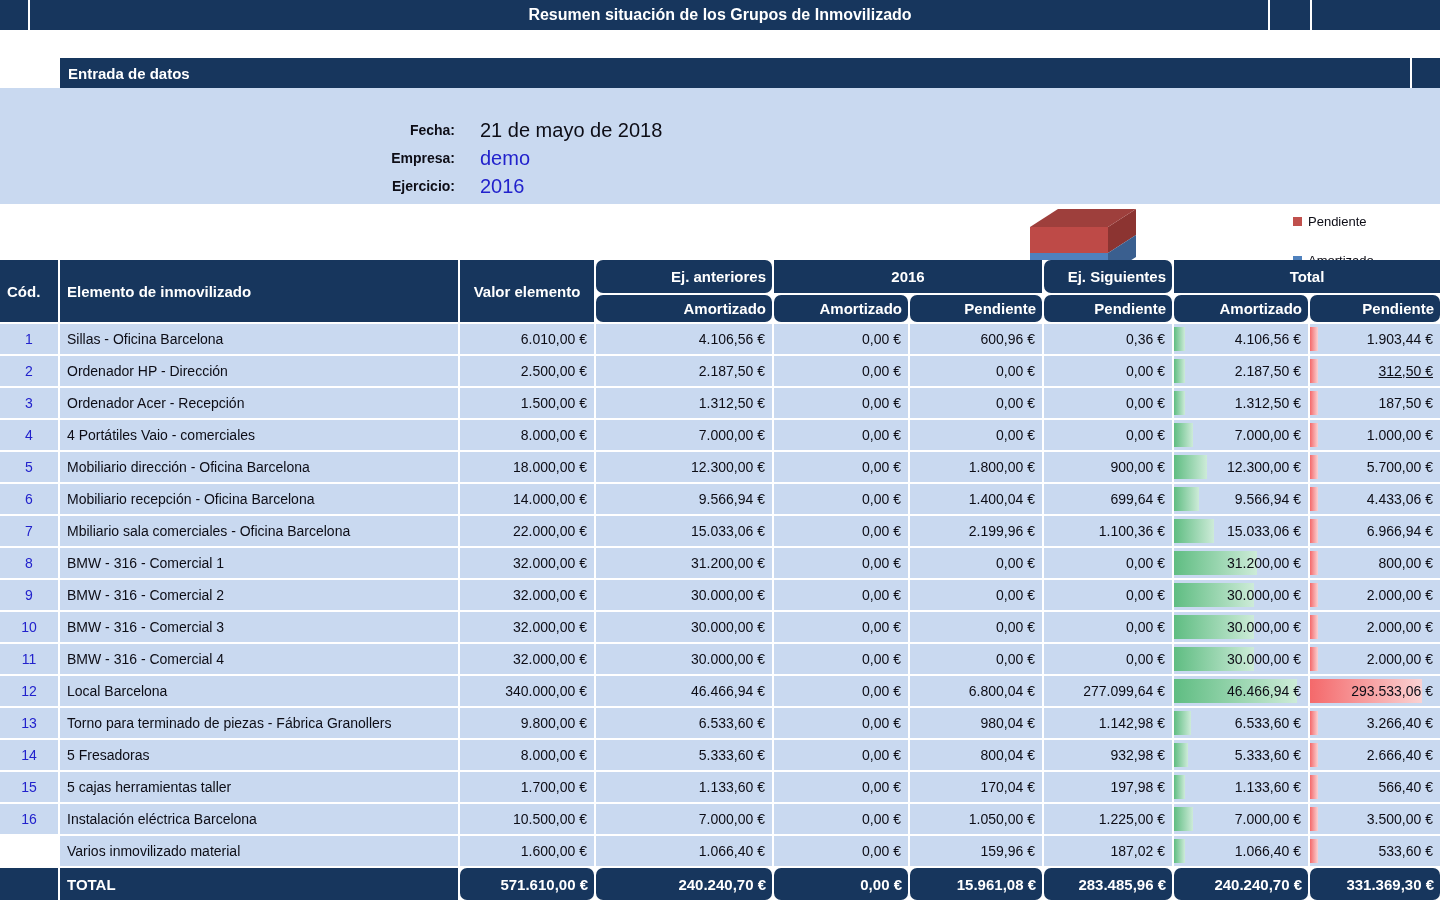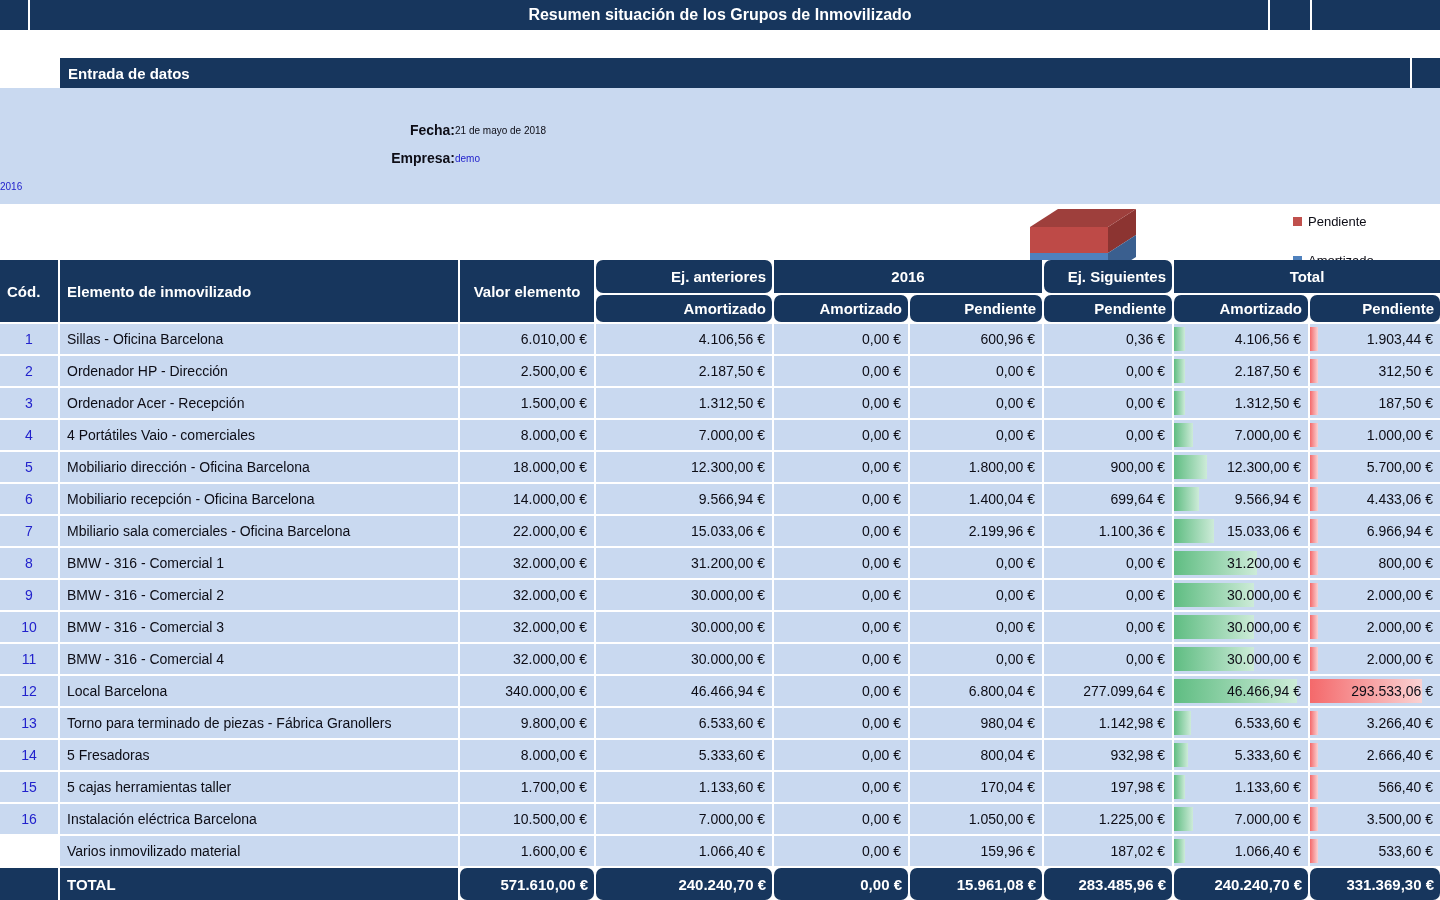--- a/index.html
+++ b/index.html
@@ -20,21 +20,21 @@
   .entrada-bar {
     position:absolute; top:58px; left:60px; width:1380px; height:30px;
     background:#17365D; color:#fff; font-weight:bold; font-size:15px;
     display:flex; align-items:center; padding-left:8px; box-sizing:border-box;
   }
 
   .panel { position:absolute; top:88px; left:0; width:1440px; height:116px; background:#C9D9F0; }
   .fields { position:absolute; top:28px; left:0; width:760px; }
   .field-row { display:flex; height:28px; align-items:center; }
   .flabel { width:455px; text-align:right; font-weight:bold; font-size:14px; color:#0D0D16; }
-  .fval { margin-left:0; font-size:10px; }
+  .fval { margin-left:25px; font-size:20px; }
   .fval.dark { color:#0D0D16; }
   .fval.blue { color:#2222CC; }
 
   .cube { position:absolute; left:1028px; top:112px; width:112px; height:88px; }
 
   .legend { position:absolute; left:1293px; top:123px; }
   .legend-item { display:flex; align-items:center; height:20px; margin-bottom:19px; font-size:13px; color:#0D0D16; }
   .sq { width:9px; height:9px; margin-right:6px; flex:0 0 auto; }
 
   .grid {
@@ -89,20 +89,21 @@
   <div class="fields">
     <div class="field-row">
       <div class="flabel">Fecha:</div>
       <div class="fval dark">21 de mayo de 2018</div>
     </div>
     <div class="field-row">
       <div class="flabel">Empresa:</div>
       <div class="fval blue">demo</div>
     </div>
     <div class="field-row">
+      <div class="flabel">Ejercicio:</div>
       <div class="fval blue">2016</div>
     </div>
   </div>
 
   <svg class="cube" viewBox="0 0 112 78">
     <polygon id="cube-front-red" points="2,22 80,22 80,48 2,48" fill="#BE4A47"></polygon>
     <polygon id="cube-side-red" points="80,22 108,4 108,30 80,48" fill="#8C3431"></polygon>
     <polygon id="cube-front-blue" points="2,48 80,48 80,70 2,70" fill="#4F81BD"></polygon>
     <polygon id="cube-side-blue" points="80,48 108,30 108,52 80,70" fill="#3A5F8F"></polygon>
     <polygon id="cube-top" points="2,22 30,4 108,4 80,22" fill="#9E3F3C"></polygon>
@@ -154,21 +155,21 @@
     <div class="dcell name" style="grid-area: 4 / 2;">Ordenador HP - Dirección</div>
     <div class="dcell num" style="grid-area: 4 / 3;">2.500,00 €</div>
     <div class="dcell num" style="grid-area: 4 / 4;">2.187,50 €</div>
     <div class="dcell num" style="grid-area: 4 / 5;">0,00 €</div>
     <div class="dcell num" style="grid-area: 4 / 6;">0,00 €</div>
     <div class="dcell num" style="grid-area: 4 / 7;">0,00 €</div>
     <div class="dcell num" style="grid-area: 4 / 8;">
       <div class="bar" style="width: 8%; background: linear-gradient(to right, rgb(95, 189, 130), rgb(205, 235, 216));"></div>
       <span class="cellval">2.187,50 €</span>
     </div>
-    <div class="dcell num" style="grid-area: 4 / 9;">
+    <div class="dcell num" style="grid-area: 4 / 9; text-decoration: underline;">
       <div class="bar" style="width: 6%; background: linear-gradient(to right, rgb(244, 105, 107), rgb(250, 210, 211));"></div>
       <span class="cellval">312,50 €</span>
     </div>
     <div class="dcell cod" style="grid-area: 5 / 1;">3</div>
     <div class="dcell name" style="grid-area: 5 / 2;">Ordenador Acer - Recepción</div>
     <div class="dcell num" style="grid-area: 5 / 3;">1.500,00 €</div>
     <div class="dcell num" style="grid-area: 5 / 4;">1.312,50 €</div>
     <div class="dcell num" style="grid-area: 5 / 5;">0,00 €</div>
     <div class="dcell num" style="grid-area: 5 / 6;">0,00 €</div>
     <div class="dcell num" style="grid-area: 5 / 7;">0,00 €</div>

